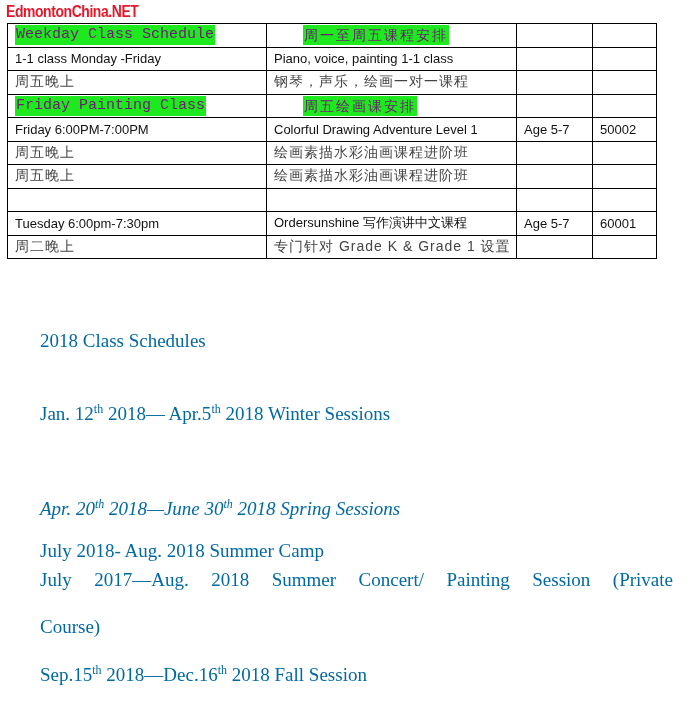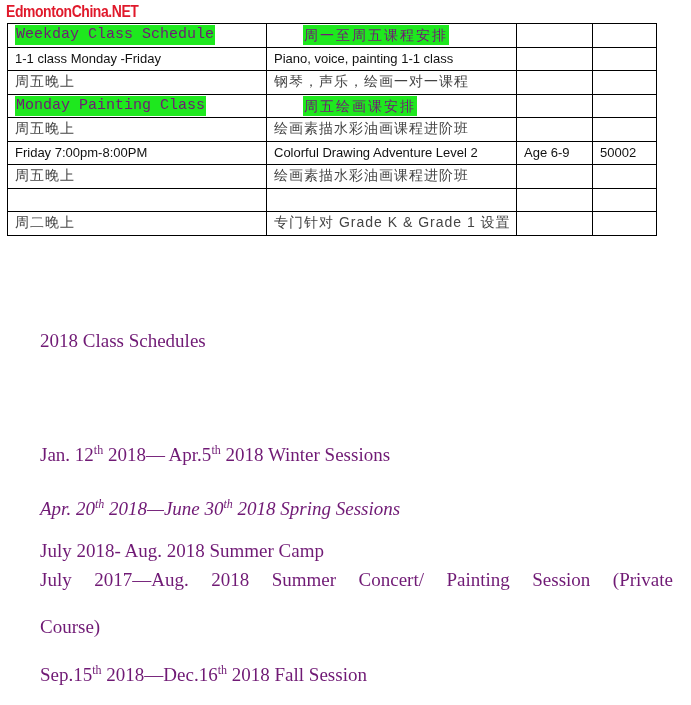--- a/index.html
+++ b/index.html
@@ -38,21 +38,21 @@
     font-size: 15px;
     padding: 0 1px;
     display: inline-block;
     line-height: 20px;
   }
   .hl.cnh { font-family: "DejaVu Sans", sans-serif; letter-spacing: 2px; font-size: 14px; margin-left: 29px; }
 
   .doc {
     position: absolute; left: 40px; right: 18px;
     font-family: "Liberation Serif", serif;
-    font-size: 19px; color: #701a75;
+    font-size: 19px; color: #0369a1;
   }
   .doc sup { font-size: 12px; vertical-align: 7px; line-height: 0; }
   .justify { text-align: justify; text-align-last: justify; word-spacing: 0; }
 </style>
 </head>
 <body>
 
 <div class="logo">EdmontonChina.NET</div>
 
 <table class="sched">
@@ -75,61 +75,67 @@
       <td></td>
       <td></td>
     </tr>
     <tr>
       <td class="cn">周五晚上</td>
       <td class="cn">钢琴，声乐，绘画一对一课程</td>
       <td></td>
       <td></td>
     </tr>
     <tr>
-      <td><span class="hl">Monday Painting Class</span></td>
+      <td><span class="hl">Friday Painting Class</span></td>
       <td><span class="hl cnh">周五绘画课安排</span></td>
       <td></td>
       <td></td>
+    </tr>
+    <tr>
+      <td>Friday 6:00PM-7:00PM</td>
+      <td>Colorful Drawing Adventure Level 1</td>
+      <td>Age 5-7</td>
+      <td>50002</td>
     </tr>
     <tr>
       <td class="cn">周五晚上</td>
       <td class="cn">绘画素描水彩油画课程进阶班</td>
       <td></td>
       <td></td>
-    </tr>
-    <tr>
-      <td>Friday 7:00pm-8:00PM</td>
-      <td>Colorful Drawing Adventure Level 2</td>
-      <td>Age 6-9</td>
-      <td>50002</td>
     </tr>
     <tr>
       <td class="cn">周五晚上</td>
       <td class="cn">绘画素描水彩油画课程进阶班</td>
       <td></td>
       <td></td>
     </tr>
     <tr>
       <td></td>
       <td></td>
       <td></td>
       <td></td>
     </tr>
     <tr>
+      <td>Tuesday 6:00pm-7:30pm</td>
+      <td>Ordersunshine  写作演讲中文课程</td>
+      <td>Age 5-7</td>
+      <td>60001</td>
+    </tr>
+    <tr>
       <td class="cn">周二晚上</td>
       <td class="cn">专门针对 Grade K &amp; Grade 1  设置</td>
       <td></td>
       <td></td>
     </tr>
   </tbody>
 </table>
 
 <div class="doc" style="top:330px;">2018 Class Schedules</div>
 
-<div class="doc" style="top:444px;">
+<div class="doc" style="top:403px;">
   <span>Jan. 12</span><sup>th</sup><span> 2018— Apr.5</span><sup>th</sup><span> 2018 Winter Sessions</span>
 </div>
 
 <div class="doc" style="top:498px;font-style:italic;">
   <span>Apr. 20</span><sup>th</sup><span> 2018—June 30</span><sup>th</sup><span> 2018 Spring Sessions</span>
 </div>
 
 <div class="doc" style="top:523px;margin-top:17px;">July 2018- Aug. 2018 Summer Camp</div>
 
 <div class="doc justify" style="top:569px;">July 2017—Aug. 2018 Summer Concert/ Painting Session (Private</div>

